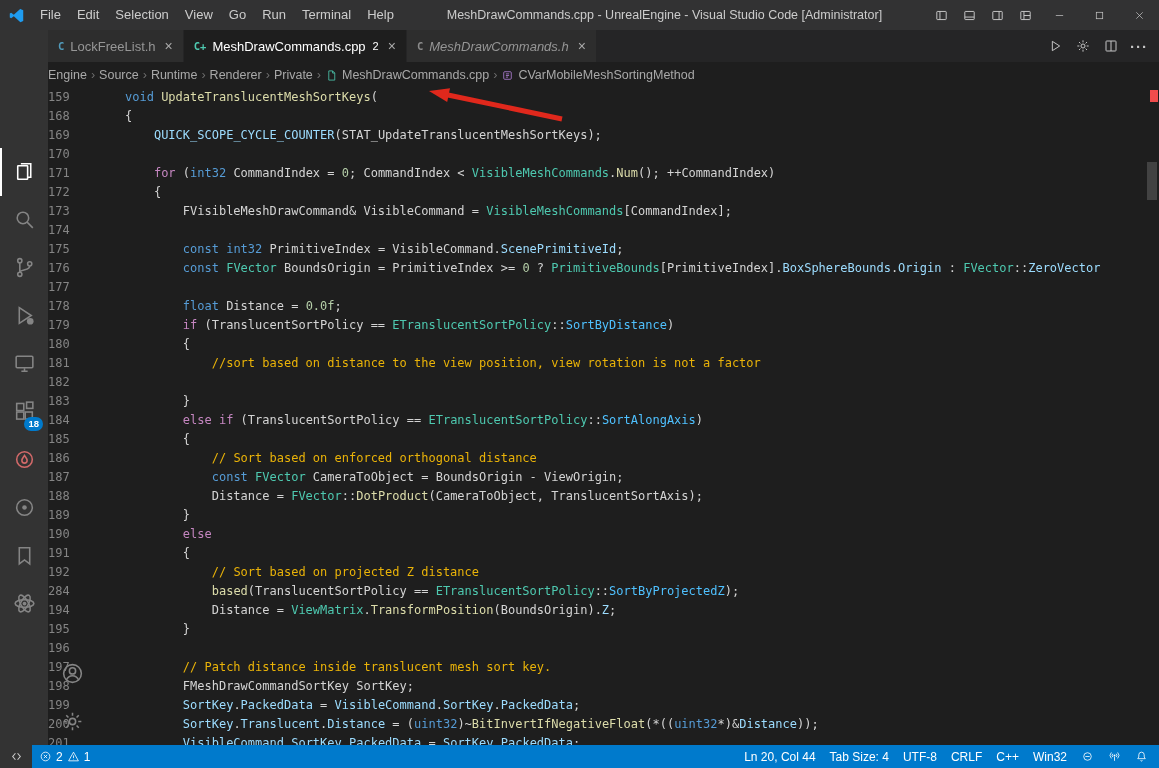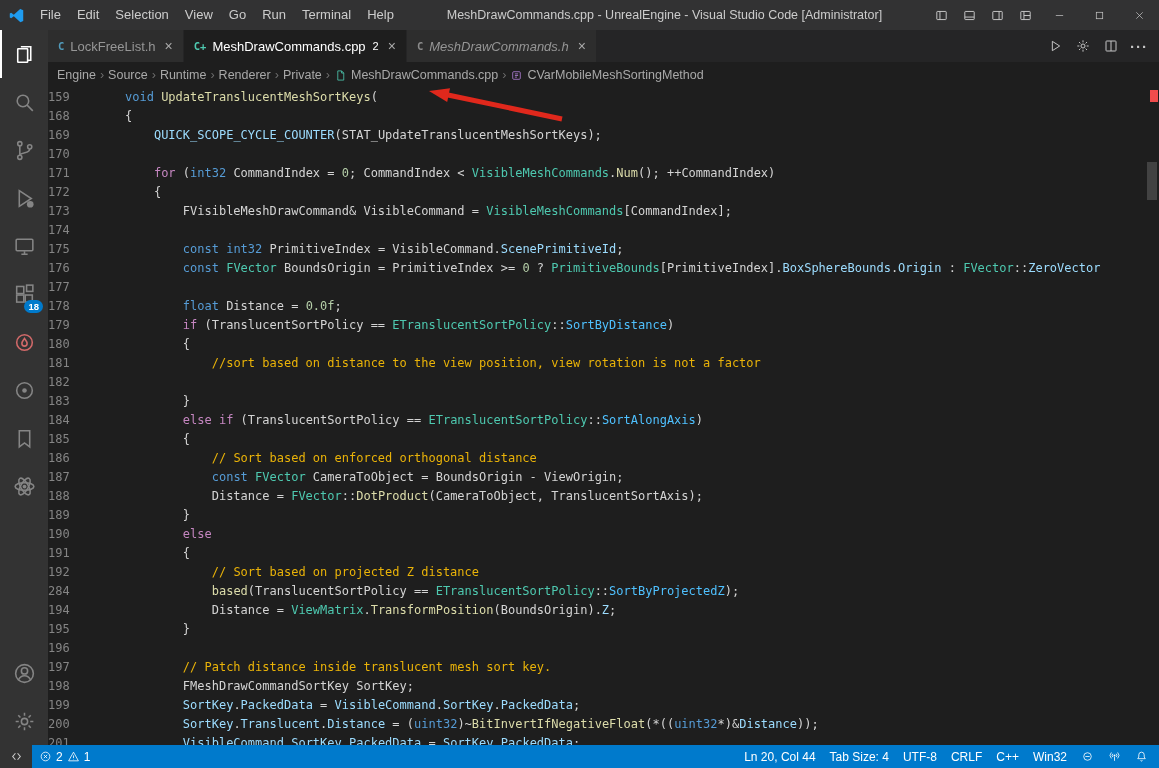--- a/index.html
+++ b/index.html
@@ -13,21 +13,21 @@
   .menu-item{padding:9px 8px;line-height:30px;cursor:default}
   .title{flex:1;text-align:center;font-size:12.5px;color:#cccccc;white-space:nowrap;overflow:hidden;padding:0 10px}
   .tb-icons,.win-controls{display:flex}
   .tb-icon{width:28px;height:30px;display:flex;align-items:center;justify-content:center;color:#cccccc}
   .tb-icon svg{width:15px;height:15px}
   .win-btn{width:40px;height:30px;display:flex;align-items:center;justify-content:center;color:#cccccc}
   .win-btn svg{width:11px;height:11px}
 
   
   .main{flex:1;display:flex;min-height:0}
-  .activitybar{width:48px;background:#333333;display:flex;flex-direction:column;align-items:center;flex:none}
+  .activitybar{width:48px;background:#333333;display:flex;flex-direction:row;align-items:center;flex:none}
   .ab-top,.ab-bottom{display:flex;flex-direction:column;width:48px}
   .ab-bottom{margin-top:auto}
   .ab-item{width:48px;height:48px;display:flex;align-items:center;justify-content:center;color:#858585;position:relative;cursor:pointer}
   .ab-item.active{color:#ffffff;box-shadow:inset 2px 0 0 #ffffff}
   .ab-item svg{width:25px;height:25px}
   .badge{position:absolute;bottom:5px;right:5px;color:#ffffff;border-radius:10px;font-size:9.5px;line-height:1;padding:2px 4px;font-weight:bold}
 
   
   .editor-col{flex:1;display:flex;flex-direction:column;min-width:0;position:relative}
   .tabbar{height:32px;background:#252526;display:flex;flex:none}
@@ -35,21 +35,21 @@
   .tab{display:flex;align-items:center;padding:0 10px;background:#2d2d2d;color:#969696;font-size:13px;border-right:1px solid #252526;cursor:pointer;white-space:nowrap}
   .tab.active{background:#1e1e1e;color:#ffffff}
   .tab.preview .tab-label{font-style:italic}
   .tab-icon{font-weight:bold;font-size:10.5px;margin-right:6px;font-family:"DejaVu Sans Mono",monospace}
   .tab-badge{margin-left:7px;font-size:11px;color:#ffffff}
   .tab-close{margin-left:9px;font-size:14px;color:#aaaaaa;line-height:1}
   .editor-actions{margin-left:auto;display:flex;align-items:center;padding-right:6px}
   .ea-icon{width:28px;height:32px;display:flex;align-items:center;justify-content:center;color:#c5c5c5;cursor:pointer;font-size:15px}
   .ea-icon svg{width:16px;height:16px}
 
-  .breadcrumbs{height:26px;display:flex;align-items:center;padding-left:9px;font-size:12.5px;color:#a9a9a9;background:#1e1e1e;flex:none;white-space:nowrap}
+  .breadcrumbs{height:26px;display:flex;align-items:center;padding-left:0;font-size:12.5px;color:#a9a9a9;background:#1e1e1e;flex:none;white-space:nowrap}
   .bc-sep{margin:0 4px;color:#6e6e6e}
   .bc-item{display:flex;align-items:center;gap:4px;cursor:pointer}
   .bc-icon{display:flex}
   .bc-icon svg{width:13px;height:13px}
 
   
   .code{flex:1;position:relative;overflow:hidden;font-family:"DejaVu Sans Mono",monospace;font-size:12px;line-height:19px;cursor:text}
   .line{display:flex;height:19px;white-space:pre}
   .ln{width:50px;text-align:left;color:#858585;flex:none}
   .lc{padding-left:27px}

